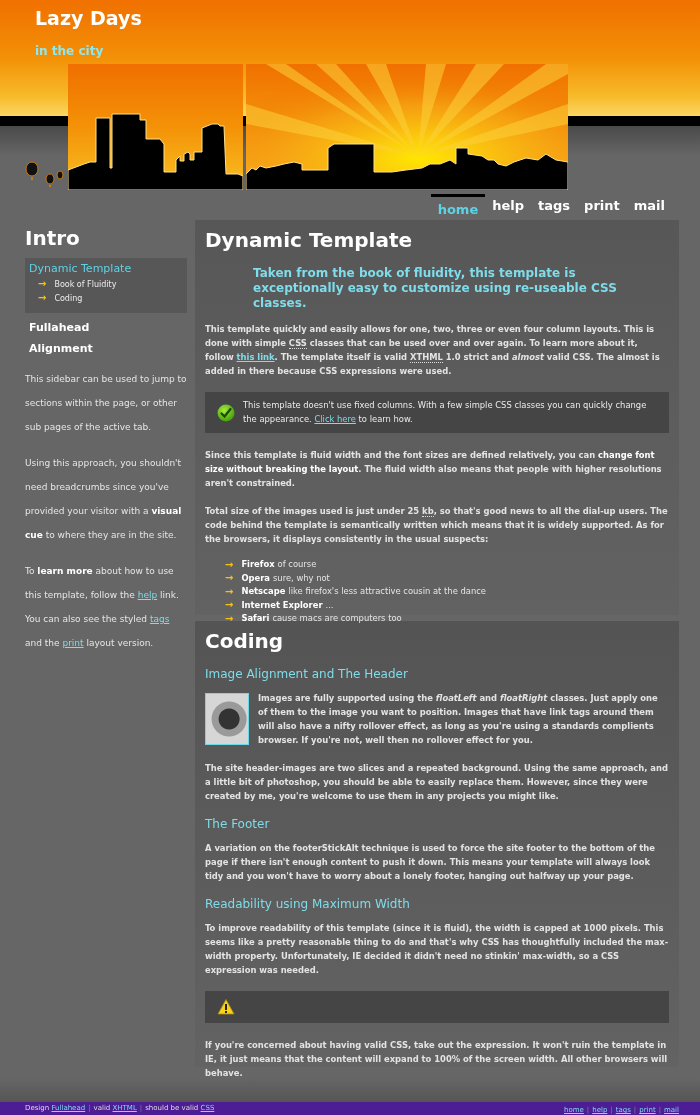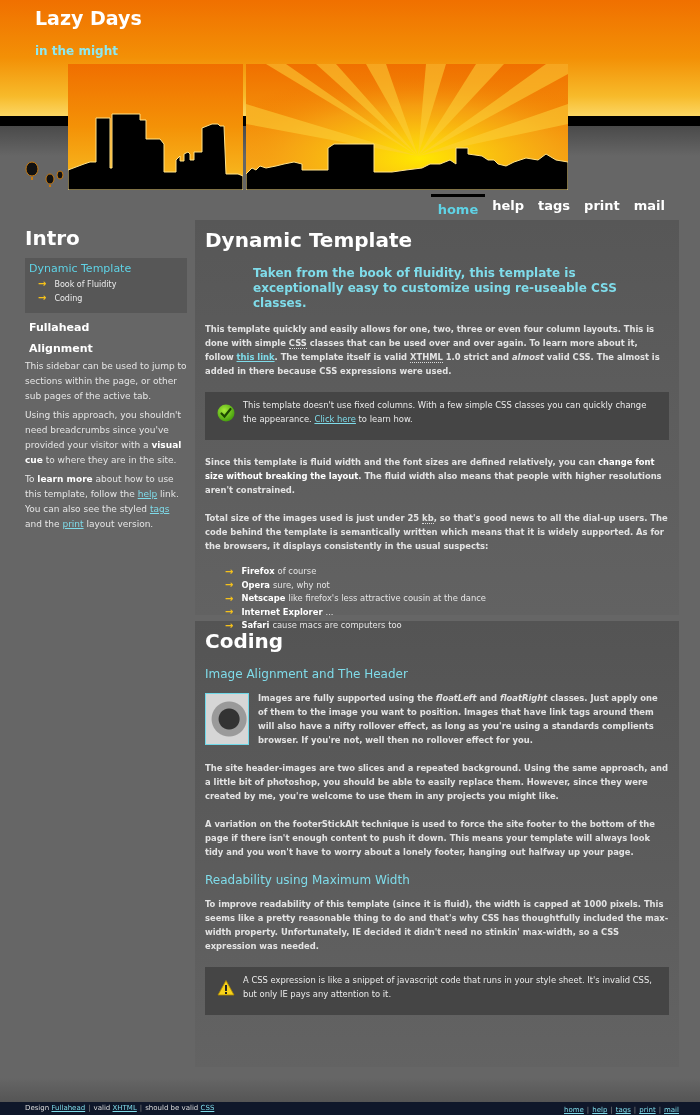--- a/index.html
+++ b/index.html
@@ -53,71 +53,71 @@
   }
 
   
   #sidebar { position: absolute; left: 25px; top: 226px; width: 162px; }
   #sidebar h2 { font-size: 20px; font-weight: bold; color: #ffffff; margin-bottom: 8px; }
   .side-box { background: #575757; padding: 4px 4px 6px 4px; }
   .side-active { color: #5fd3e6; font-size: 11px; text-decoration: none; display: block; margin-bottom: 4px; }
   .side-sub { display: flex; align-items: center; font-size: 8px; color: #ececec; margin: 4px 0 4px 9px; text-decoration: none; }
   .arrow { color: #f5c11b; font-weight: bold; font-size: 10px; margin-right: 8px; line-height: 1; }
   .side-link { display: block; color: #ffffff; font-size: 11px; font-weight: bold; margin: 8px 0 0 4px; text-decoration: none; }
-  .side-text { font-size: 9px; color: #e6e6e6; line-height: 15px; margin-top: 4px; }
+  .side-text { font-size: 9px; color: #e6e6e6; line-height: 24px; margin-top: 12px; }
   .side-text b { color: #fff; }
 
   
   #main {
     position: absolute; left: 195px; top: 220px; width: 484px;
   }
   .content-box {
     padding: 8px 10px 10px 10px;
     background: linear-gradient(to bottom, #575757 0%, #5d5d5d 50%, #626262 100%);
   }
   #box-dynamic { height: 395px; }
   #box-coding { margin-top: 6px; height: 446px; background: linear-gradient(to bottom, #545454 0%, #5c5c5c 55%, #636363 100%); }
   h1.box-title { font-size: 20px; font-weight: bold; color: #ffffff; margin-bottom: 14px; }
   .lead { font-size: 12px; font-weight: bold; color: #7fdcea; line-height: 15px; margin-bottom: 11px; margin-left: 48px; }
   p.body { font-size: 8.4px; line-height: 14px; color: #e3e3e3; margin-bottom: 14px; font-weight: bold; }
   p.body b { color: #fff; }
   abbr { border-bottom: 1px dotted #ddd; text-decoration: none; }
   .notice {
-    background: #454545; display: flex; align-items: center; padding: 7px 10px 14px 12px;
+    background: #454545; display: flex; align-items: center; padding: 7px 10px 7px 12px;
     font-size: 8.4px; line-height: 13.5px; color: #ececec; margin-bottom: 15px;
   }
   .notice .ico { flex: 0 0 18px; margin-right: 8px; }
   ul.browsers { list-style: none; margin: -2px 0 0 20px; }
   ul.browsers li { font-size: 8.4px; color: #e6e6e6; line-height: 13.5px; display: flex; align-items: center; }
   ul.browsers li b { color: #fff; margin-right: 3px; }
   h3.sub { font-size: 12px; color: #7fdcea; font-weight: normal; margin-bottom: 10px; }
   .img-float {
     float: left; width: 44px; height: 52px; margin: 2px 9px 4px 0; border: 1px solid #6fd8e8;
     background: radial-gradient(circle at 55% 50%, #333 0 10px, #9a9a9a 11px 17px, #d6d6d6 18px 30px);
   }
   .clear { clear: both; }
 
   
   #footer-shadow { position: absolute; left: 0; top: 1078px; width: 700px; height: 24px;
     background: linear-gradient(to bottom, #666, #555); }
-  #footer { position: absolute; left: 0; top: 1102px; width: 700px; height: 13px; background: #0f172a;
+  #footer { position: absolute; left: 0; top: 1102px; width: 700px; height: 13px; background: #4c1d95;
     font-size: 7px; color: #dddddd; }
   #footer-left { position: absolute; left: 25px; top: 2px; }
   #footer-right { position: absolute; right: 21px; top: 4px; }
   #footer a { color: #7fdcea; }
   .sep { color: #888; margin: 0 3px; }
 </style>
 </head>
 <body>
 
 <div id="header"></div>
 <div id="header-black"></div>
 <div id="header-shadow"></div>
 <div id="site-title">Lazy Days</div>
-<div id="site-slogan">in the might</div>
+<div id="site-slogan">in the city</div>
 
 <div class="skyline-panel" id="panel-left">
   <svg width="175" height="126" viewBox="0 0 175 126">
     <path d="M0 106 L8 103 L16 100 L22 98 L28 98 L28 54 L42 54 L42 104 L44 104 L44 50 L72 50 L72 56 L78 56 L78 75 L92 75 L96 80 L96 108 L108 108 L108 96 L112 92 L112 97 L116 97 L116 90 L120 88 L122 90 L122 96 L126 96 L126 88 L134 88 L134 64 L144 60 L150 60 L152 62 L156 62 L158 110 L170 110 L175 112 L175 126 L0 126 Z" fill="#000" stroke="#ffe28a" stroke-width="1"></path>
   </svg>
 </div>
 <div class="skyline-panel" id="panel-right">
   <svg width="322" height="126" viewBox="0 0 322 126">
     <defs>
       <radialGradient id="sun" cx="0.54" cy="0.75" r="0.7">
@@ -227,31 +227,32 @@
     </ul>
   </div>
 
   <div class="content-box" id="box-coding">
     <h1 class="box-title">Coding</h1>
     <h3 class="sub">Image Alignment and The Header</h3>
     <div class="img-float"></div>
     <p class="body"><span>Images are fully supported using the </span><em>floatLeft</em><span> and </span><em>floatRight</em><span> classes. Just apply one of them to the image you want to position. Images that have link tags around them will also have a nifty rollover effect, as long as you're using a standards complients browser. If you're not, well then no rollover effect for you.</span></p>
     <div class="clear"></div>
     <p class="body">The site header-images are two slices and a repeated background. Using the same approach, and a little bit of photoshop, you should be able to easily replace them. However, since they were created by me, you're welcome to use them in any projects you might like.</p>
+    <h3 class="sub">The Footer</h3>
     <p class="body">A variation on the footerStickAlt technique is used to force the site footer to the bottom of the page if there isn't enough content to push it down. This means your template will always look tidy and you won't have to worry about a lonely footer, hanging out halfway up your page.</p>
     <h3 class="sub">Readability using Maximum Width</h3>
     <p class="body">To improve readability of this template (since it is fluid), the width is capped at 1000 pixels. This seems like a pretty reasonable thing to do and that's why CSS has thoughtfully included the max-width property. Unfortunately, IE decided it didn't need no stinkin' max-width, so a CSS expression was needed.</p>
     <div class="notice">
       <svg class="ico" width="18" height="18" viewBox="0 0 18 18">
         <path d="M9 1.5 L17 16 L1 16 Z" fill="#f7d21a" stroke="#b08a00" stroke-width="0.8"></path>
         <rect x="8" y="6" width="2" height="6" fill="#222"></rect>
         <rect x="8" y="13" width="2" height="2" fill="#222"></rect>
       </svg>
-      <div>A CSS expression is like a snippet of javascript code that runs in your style sheet. It's invalid CSS, but only IE pays any attention to it.</div>
     </div>
+    <p class="body">If you're concerned about having valid CSS, take out the expression. It won't ruin the template in IE, it just means that the content will expand to 100% of the screen width. All other browsers will behave.</p>
   </div>
 </div>
 
 <div id="footer-shadow"></div>
 <div id="footer">
   <div id="footer-left">
     <span>Design</span> <a>Fullahead</a><span class="sep">|</span><span>valid</span> <a>XHTML</a><span class="sep">|</span><span>should be valid</span> <a>CSS</a>
   </div>
   <div id="footer-right">
     <a>home</a><span class="sep">|</span><a>help</a><span class="sep">|</span><a>tags</a><span class="sep">|</span><a>print</a><span class="sep">|</span><a>mail</a>

